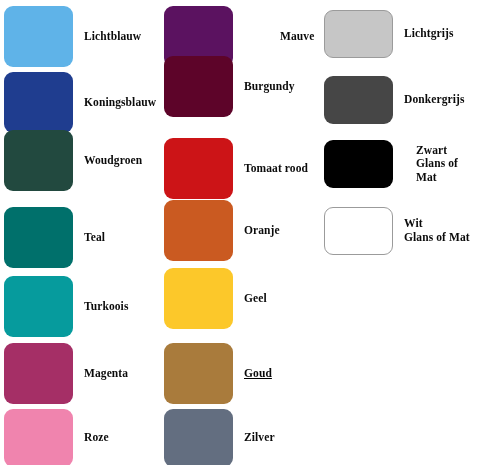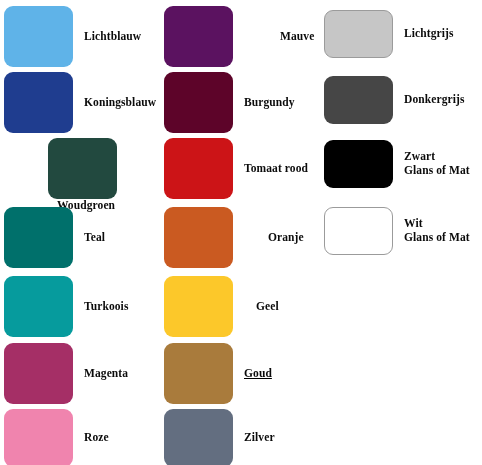--- a/index.html
+++ b/index.html
@@ -65,21 +65,21 @@
 <div id="swatch-board" style="background: rgb(255, 255, 255);">
     <div class="swatch-column col-0">
       <div class="swatch-row" style="top: 6px;">
         <div class="chip" title="#5FB3E8" style="background: rgb(95, 179, 232); height: 61px;"></div>
         <div class="chip-label">Lichtblauw</div>
       </div>
       <div class="swatch-row" style="top: 72px;">
         <div class="chip" title="#1F3D8F" style="background: rgb(31, 61, 143); height: 61px;"></div>
         <div class="chip-label">Koningsblauw</div>
       </div>
-      <div class="swatch-row" style="top: 138px; flex-direction: column;">
+      <div class="swatch-row" style="top: 130px;">
         <div class="chip" title="#22493F" style="background: rgb(34, 73, 63); height: 61px;"></div>
         <div class="chip-label">Woudgroen</div>
       </div>
       <div class="swatch-row" style="top: 207px;">
         <div class="chip" title="#00706B" style="background: rgb(0, 112, 107); height: 61px;"></div>
         <div class="chip-label">Teal</div>
       </div>
       <div class="swatch-row" style="top: 276px;">
         <div class="chip" title="#069B9D" style="background: rgb(6, 155, 157); height: 61px;"></div>
         <div class="chip-label">Turkoois</div>
@@ -91,33 +91,33 @@
       <div class="swatch-row" style="top: 409px;">
         <div class="chip" title="#F084AE" style="background: rgb(240, 132, 174); height: 58px;"></div>
         <div class="chip-label">Roze</div>
       </div>
     </div>
     <div class="swatch-column col-1">
       <div class="swatch-row" style="top: 6px; gap: 36px;">
         <div class="chip" title="#5B1260" style="background: rgb(91, 18, 96); height: 61px;"></div>
         <div class="chip-label">Mauve</div>
       </div>
-      <div class="swatch-row" style="top: 72px; text-align: right;">
+      <div class="swatch-row" style="top: 56px; text-align: right;">
         <div class="chip" title="#5D0429" style="background: rgb(93, 4, 41); height: 61px;"></div>
         <div class="chip-label">Burgundy</div>
       </div>
       <div class="swatch-row" style="top: 138px;">
         <div class="chip" title="#CC1417" style="background: rgb(204, 20, 23); height: 61px;"></div>
         <div class="chip-label">Tomaat rood</div>
       </div>
-      <div class="swatch-row" style="top: 207px; gap: 24px;">
+      <div class="swatch-row" style="top: 200px;">
         <div class="chip" title="#CA5A21" style="background: rgb(202, 90, 33); height: 61px;"></div>
         <div class="chip-label">Oranje</div>
       </div>
-      <div class="swatch-row" style="top: 276px; gap: 12px;">
+      <div class="swatch-row" style="top: 268px;">
         <div class="chip" title="#FCC82A" style="background: rgb(252, 200, 42); height: 61px;"></div>
         <div class="chip-label">Geel</div>
       </div>
       <div class="swatch-row" style="top: 343px; text-decoration: underline;">
         <div class="chip" title="#A97B3C" style="background: rgb(169, 123, 60); height: 61px;"></div>
         <div class="chip-label">Goud</div>
       </div>
       <div class="swatch-row" style="top: 409px;">
         <div class="chip" title="#636E80" style="background: rgb(99, 110, 128); height: 58px;"></div>
         <div class="chip-label">Zilver</div>
@@ -125,21 +125,21 @@
     </div>
     <div class="swatch-column col-2">
       <div class="swatch-row" style="top: 10px;">
         <div class="chip bordered" title="#C6C6C6" style="background: rgb(198, 198, 198); height: 48px;"></div>
         <div class="chip-label">Lichtgrijs</div>
       </div>
       <div class="swatch-row" style="top: 76px;">
         <div class="chip" title="#464646" style="background: rgb(70, 70, 70); height: 48px;"></div>
         <div class="chip-label">Donkergrijs</div>
       </div>
-      <div class="swatch-row" style="top: 140px;">
+      <div class="swatch-row" style="top: 140px; gap: 12px;">
         <div class="chip" title="#000000" style="background: rgb(0, 0, 0); height: 48px;"></div>
         <div class="chip-label">Zwart
 Glans of Mat</div>
       </div>
       <div class="swatch-row" style="top: 207px;">
         <div class="chip bordered" title="#FFFFFF" style="background: rgb(255, 255, 255); height: 48px;"></div>
         <div class="chip-label">Wit
 Glans of Mat</div>
       </div>
     </div>

